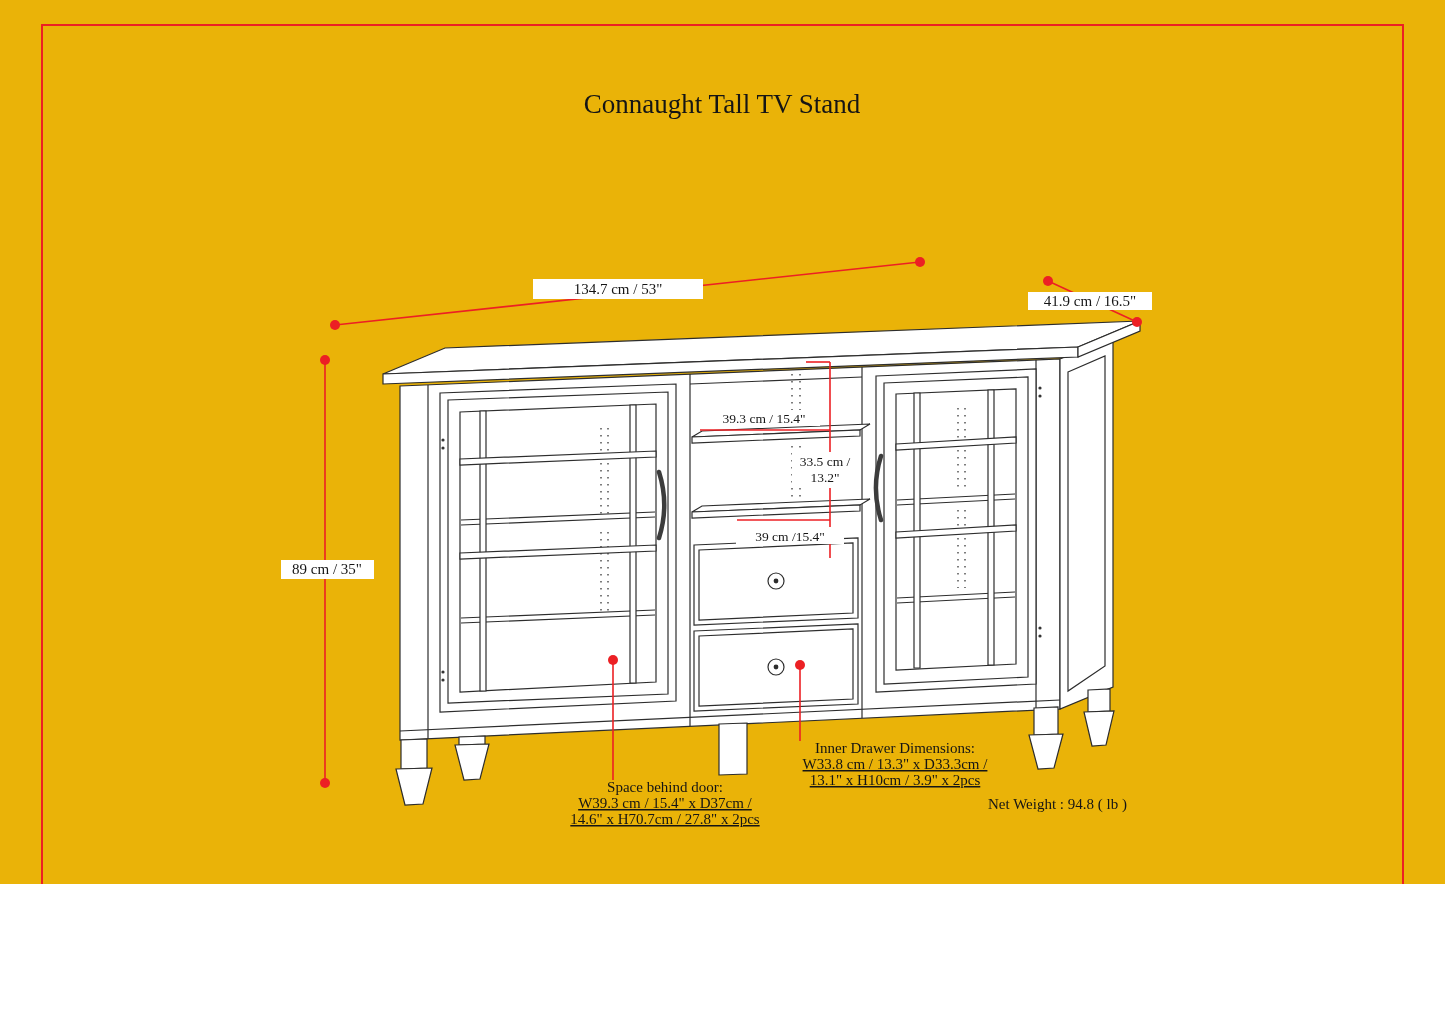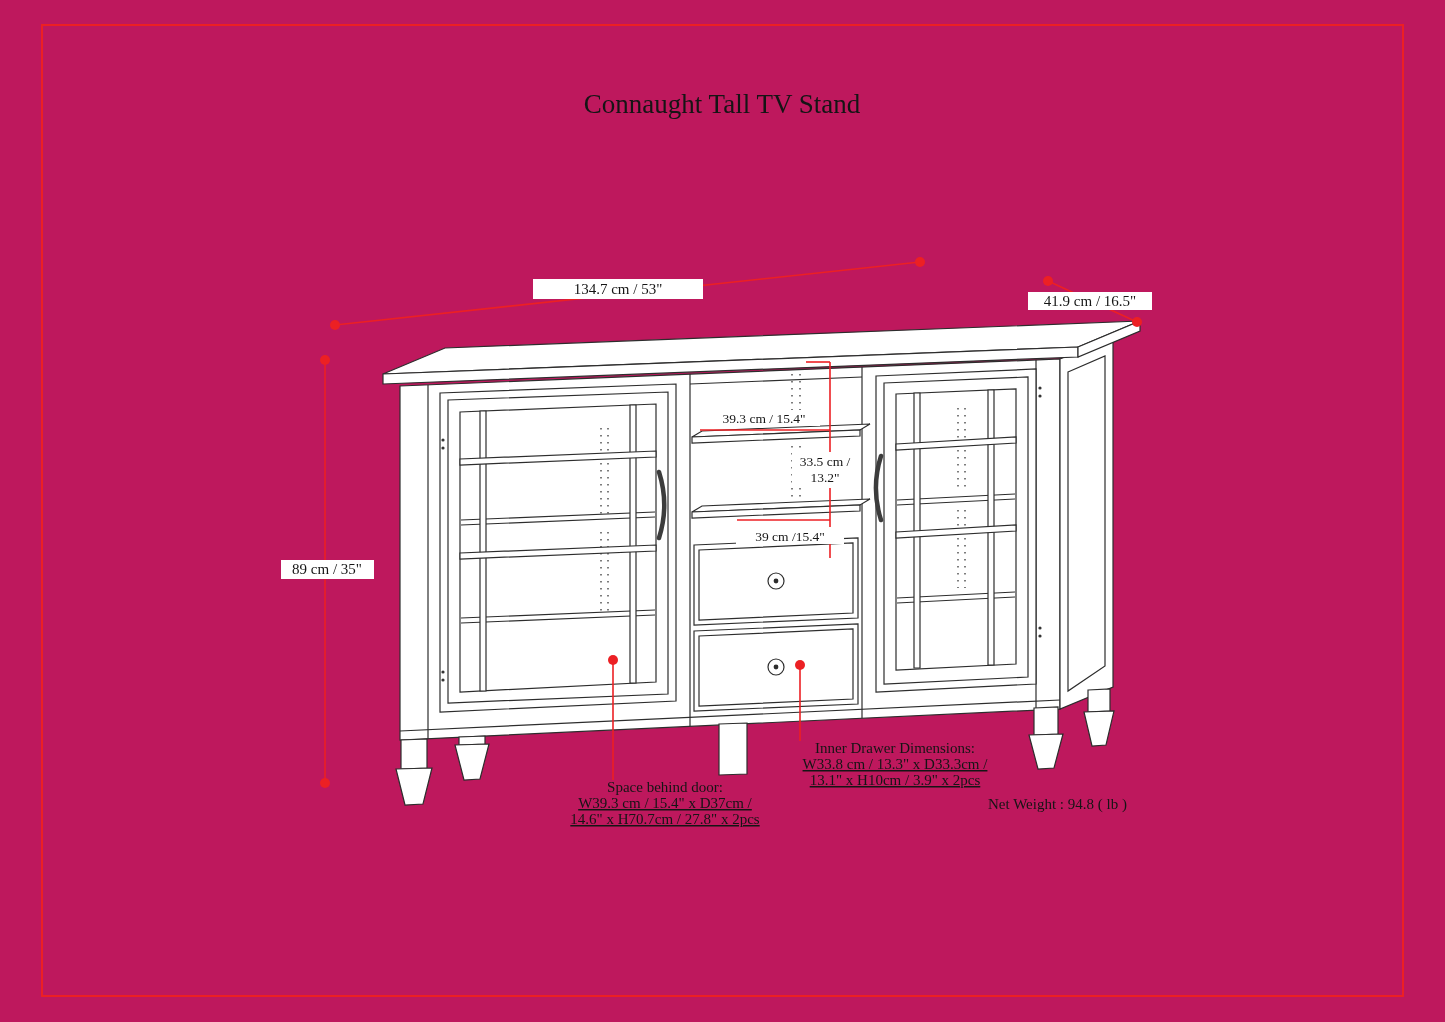--- a/index.html
+++ b/index.html
@@ -1,16 +1,16 @@
 <!DOCTYPE html>
 <html><head>
 <meta charset="utf-8">
 <style>
   html,body{margin:0;padding:0;background:#ffffff;}
-  .page{position:relative;width:1445px;height:1022px;background:#be185d;overflow:hidden;}
+  .page{position:relative;width:1445px;height:884px;background:#eab308;overflow:hidden;}
   svg{position:absolute;left:0;top:0;}
   text{font-family:"Liberation Serif","DejaVu Serif",serif;fill:#151515;}
   .t-title{font-size:27px;}
   .t-dim{font-size:15px;}
   .t-small{font-size:13.5px;}
   .t-note{font-size:15px;}
   .u{text-decoration:underline;}
   .blk{stroke:#2d2d2d;stroke-width:1.2;fill:#ffffff;}
   .blk-n{stroke:#2d2d2d;stroke-width:1.2;fill:none;}
   .pin{stroke:#474747;stroke-width:1.4;stroke-dasharray:1.5,5.5;fill:none;}

